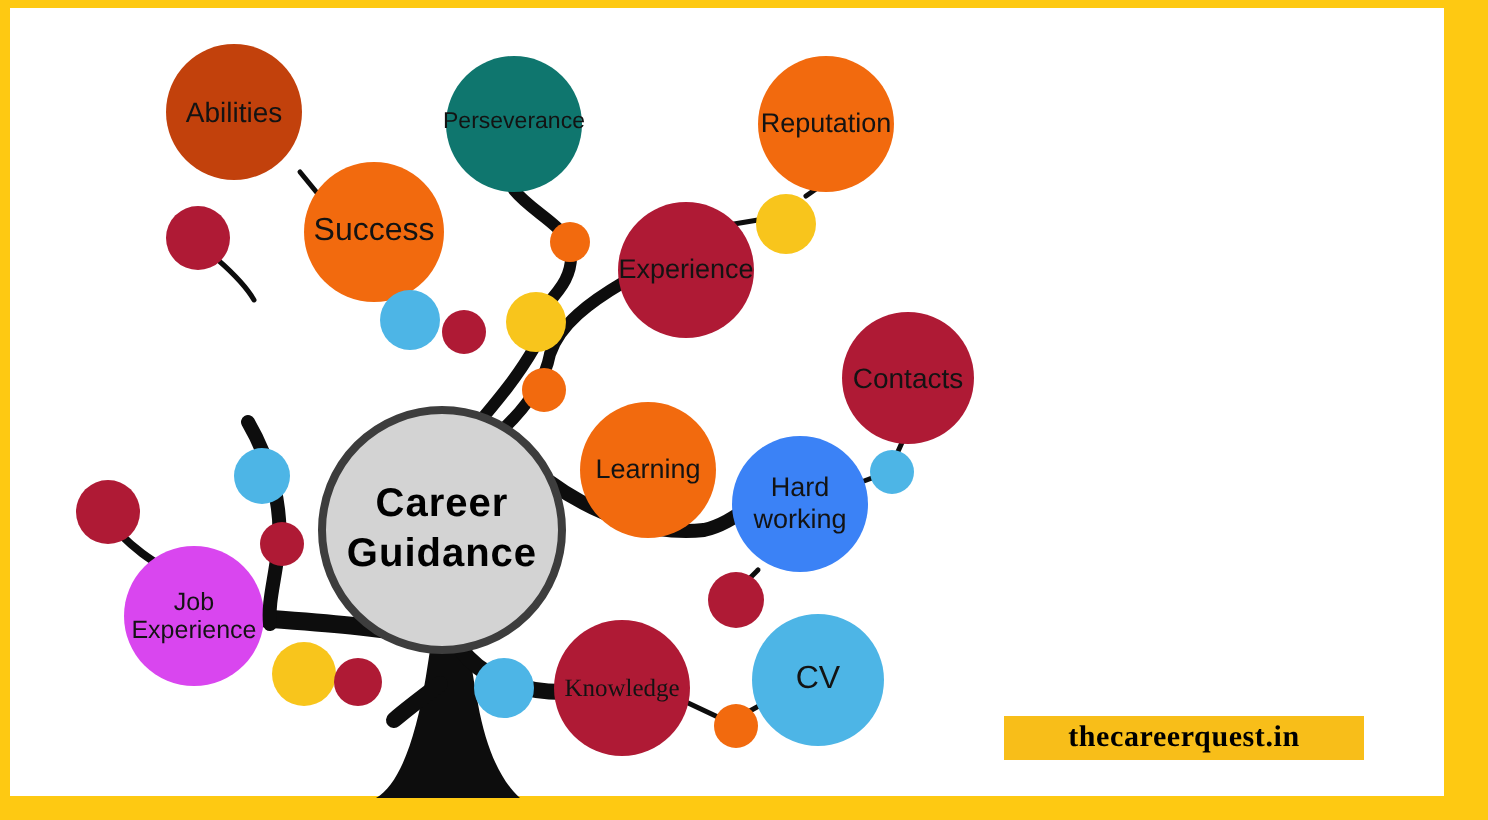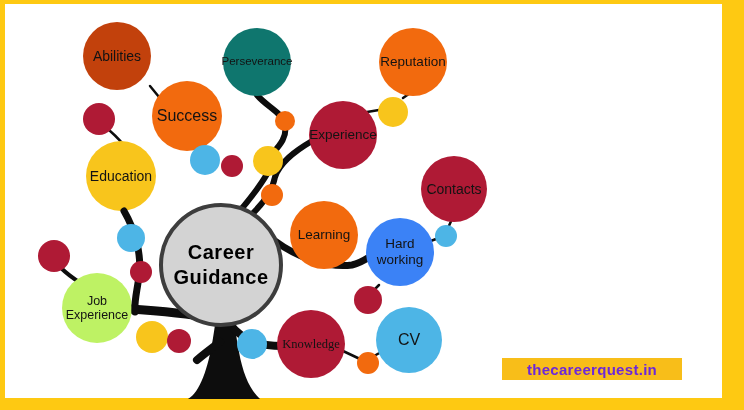--- a/index.html
+++ b/index.html
@@ -46,34 +46,33 @@
       <path stroke-width="2.5" d="M373,291 L379,285"></path>
       <path stroke-width="2.5" d="M374,356 L383,351"></path>
       <path stroke-width="2.5" d="M343,351 L360,359"></path>
     </g>
   </svg>
 
   <svg class="layer lyr3" viewBox="0 0 744 410">
     <path id="frontBranch" fill="none" stroke-linecap="round" stroke-width="7" d="M124,211 C135,230 142,254 139,276 C137,292 134,301 135,312" stroke="#0D0D0D"></path>
   </svg>
 
-  <div class="banner" id="banner" style="background: rgb(248, 190, 25); color: #6d28d9;">
+  <div class="banner" id="banner" style="background: rgb(248, 190, 25); color: #000000; font-family: Liberation Serif, serif;">
     <span>thecareerquest.in</span>
   </div>
 <div class="node" style="left: 83px; top: 22px; height: 68px; width: 68px; background: #c2410c; font-size: 14px;">Abilities</div>
     <div class="node" style="left: 223px; top: 28px; height: 68px; width: 68px; background: #0f766e; font-size: 11.5px;">Perseverance</div>
     <div class="node" style="left: 152px; top: 81px; height: 70px; width: 70px; background: rgb(242, 106, 14); font-size: 16px;">Success</div>
     <div class="node" style="left: 379px; top: 28px; height: 68px; width: 68px; background: rgb(242, 106, 14); font-size: 13.5px;">Reputation</div>
     <div class="node" style="left: 309px; top: 101px; height: 68px; width: 68px; background: rgb(175, 26, 53); font-size: 13.5px;">Experience</div>
-    <div class="node" style="left: 86px; top: 141px; height: 70px; width: 70px; background: rgb(248, 197, 28); font-size: 14px;">Education</div>
     <div class="node" style="left: 421px; top: 156px; height: 66px; width: 66px; background: rgb(175, 26, 53); font-size: 14px;">Contacts</div>
     <div class="node" style="left: 290px; top: 201px; height: 68px; width: 68px; background: rgb(242, 106, 14); font-size: 13.5px;">Learning</div>
     <div class="node" style="left: 366px; top: 218px; height: 68px; width: 68px; background: #3b82f6; font-size: 13.5px;">Hard
 working</div>
-    <div class="node" style="left: 62px; top: 273px; height: 70px; width: 70px; background: #bef264; font-size: 12.5px;">Job
+    <div class="node" style="left: 62px; top: 273px; height: 70px; width: 70px; background: #d946ef; font-size: 12.5px;">Job
 Experience</div>
     <div class="node" style="left: 277px; top: 310px; height: 68px; width: 68px; background: rgb(175, 26, 53); font-size: 12.5px; font-family: Liberation Serif, serif;">Knowledge</div>
     <div class="node" style="left: 376px; top: 307px; height: 66px; width: 66px; background: rgb(77, 181, 230); font-size: 16px;">CV</div>
     <div class="node center" style="left: 159px; top: 203px; height: 116px; width: 116px; background: rgb(211, 211, 211); font-size: 20px; border: 4px solid rgb(61, 61, 61);">Career
 Guidance</div>
     <div class="dot" style="left: 83px; top: 103px; height: 32px; width: 32px; background: rgb(175, 26, 53);"></div>
     <div class="dot" style="left: 190px; top: 145px; height: 30px; width: 30px; background: rgb(77, 181, 230);"></div>
     <div class="dot" style="left: 221px; top: 155px; height: 22px; width: 22px; background: rgb(175, 26, 53);"></div>
     <div class="dot" style="left: 253px; top: 146px; height: 30px; width: 30px; background: rgb(248, 197, 28);"></div>
     <div class="dot" style="left: 275px; top: 111px; height: 20px; width: 20px; background: rgb(242, 106, 14);"></div>

